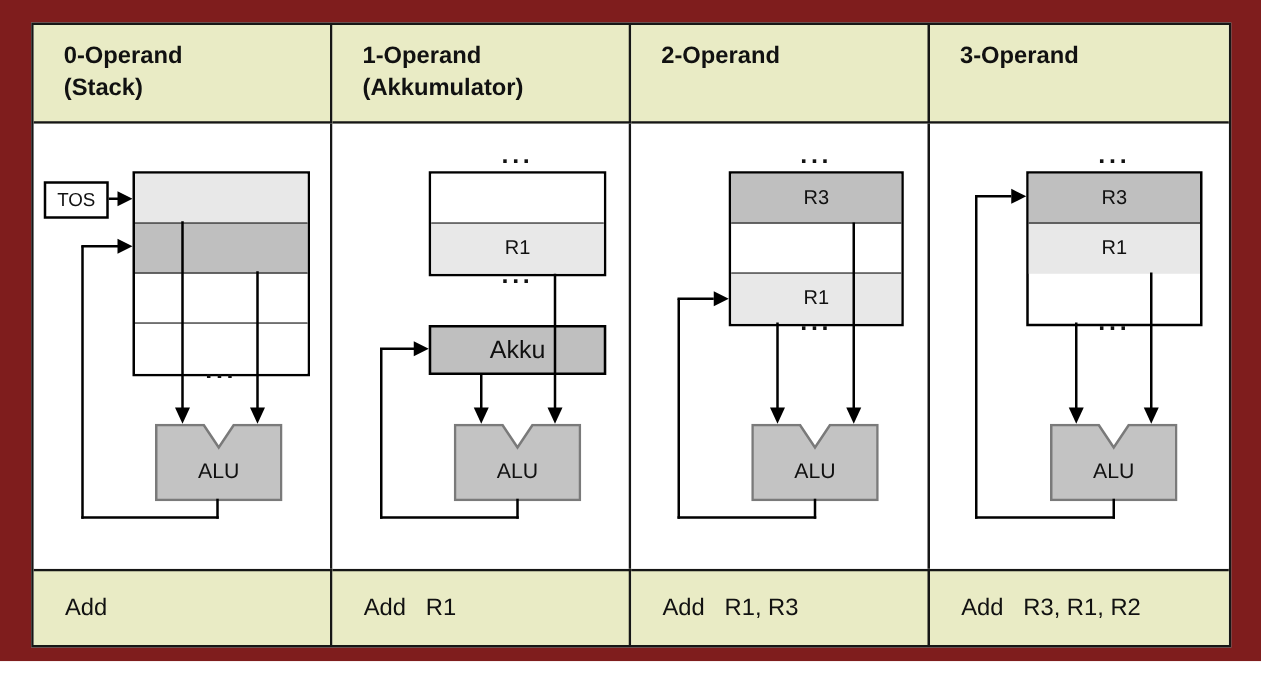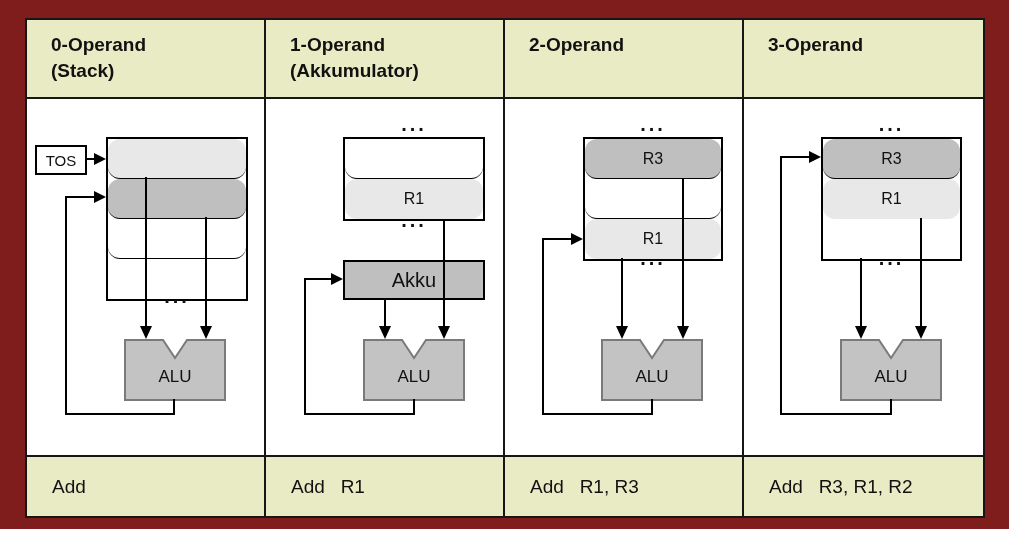--- a/index.html
+++ b/index.html
@@ -27,21 +27,21 @@
 
   
   .tosbox {
     position:absolute; left:8px; top:46px; width:52px; height:30px;
     border:2px solid #000; background:#fff;
     display:flex; align-items:center; justify-content:center; font-size:15px;text-align:right;
   }
   .regfile { position:absolute; border:2px solid #000; background:#fff; }
   .regrow {
     height:40px; border-bottom:1.5px solid #000;
-    display:flex; align-items:center; justify-content:center; font-size:16px;border-radius:12px;
+    display:flex; align-items:center; justify-content:center; font-size:16px;
   }
   .regrow:last-child { border-bottom:none; }
   .light { background:#e8e8e8; }
   .dark  { background:#bfbfbf; }
   .white { background:#ffffff; }
   .akku {
     position:absolute; border:2px solid #000; background:#bfbfbf;
     display:flex; align-items:center; justify-content:center; font-size:20px;
   }
   .vline { position:absolute; width:2px; background:#000; }

